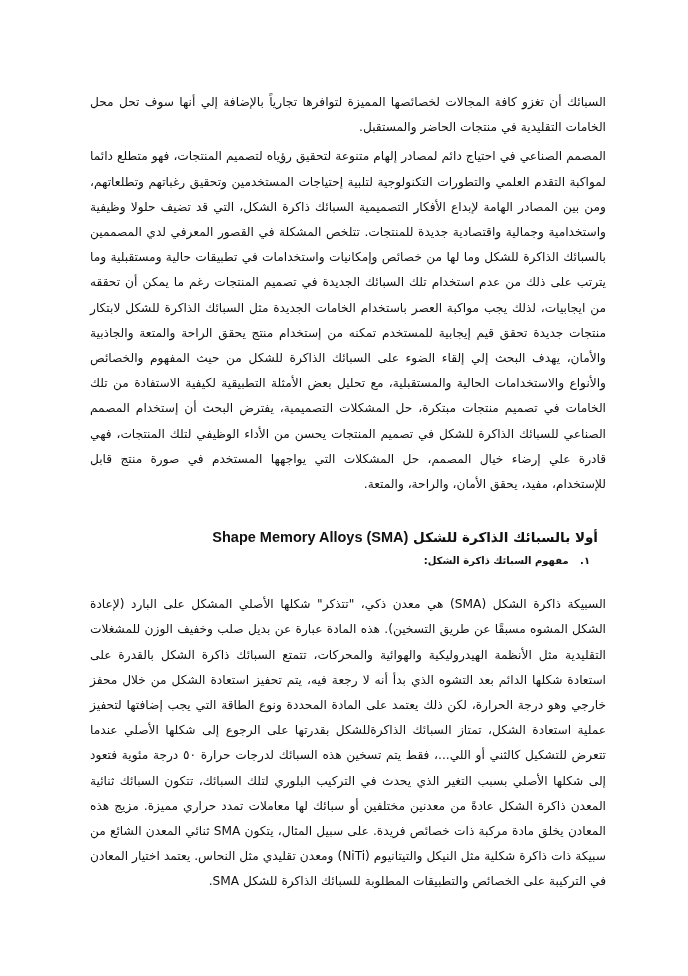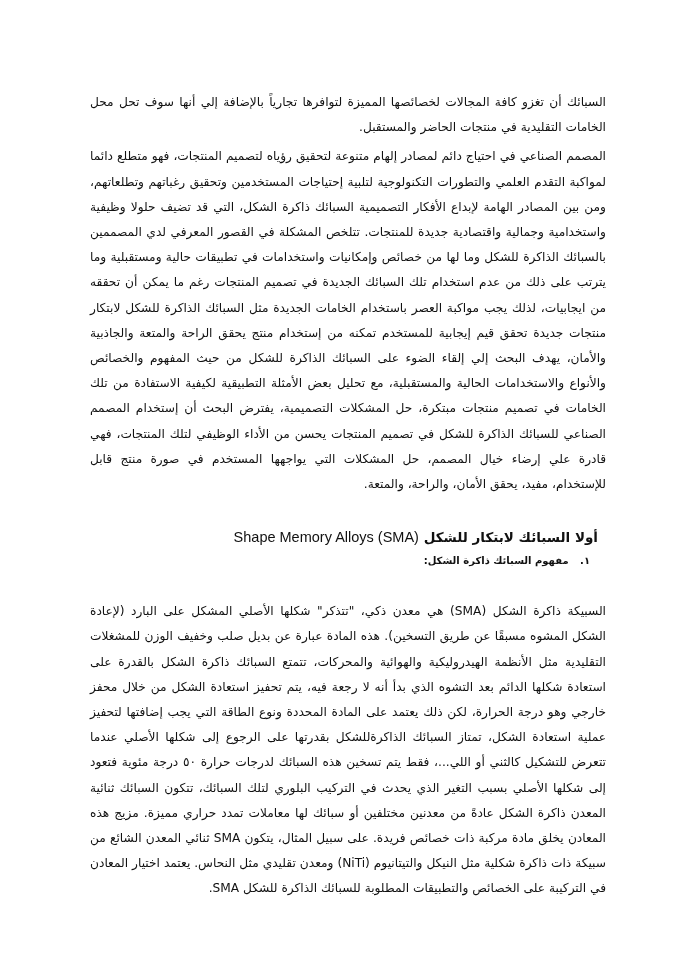--- a/index.html
+++ b/index.html
@@ -34,43 +34,43 @@
     .heading1 {
       margin-top: 29px;
       font-size: 13.5px;
       font-weight: bold;
       line-height: 22px;
       text-align: right;
       padding-right: 8px;
     }
     .heading1 .latin {
       font-family: "Liberation Sans", sans-serif;
-      font-weight: normal;
+      font-weight: bold;
       font-size: 14.5px;
     }
     .heading2 {
       font-size: 10px;
       font-weight: bold;
       line-height: 22px;
       text-align: right;
       padding-right: 16px;
       margin-top: 2px;
     }
     .heading2 .num { margin-left: 8px; }
-    .p3 { margin-top: 27px; }
+    .p3 { margin-top: 20px; }
   </style>
 </head>
 <body>
 
 <div class="page">
   <p class="para p1">السبائك أن تغزو كافة المجالات لخصائصها المميزة لتوافرها تجارياً بالإضافة إلي أنها سوف تحل محل الخامات التقليدية في منتجات الحاضر والمستقبل.</p>
   <p class="para p2">المصمم الصناعي في احتياج دائم لمصادر إلهام متنوعة لتحقيق رؤياه لتصميم المنتجات، فهو متطلع دائما لمواكبة التقدم العلمي والتطورات التكنولوجية لتلبية إحتياجات المستخدمين وتحقيق رغباتهم وتطلعاتهم، ومن بين المصادر الهامة لإبداع الأفكار التصميمية السبائك ذاكرة الشكل، التي قد تضيف حلولا وظيفية واستخدامية وجمالية واقتصادية جديدة للمنتجات. تتلخص المشكلة في القصور المعرفي لدي المصممين بالسبائك الذاكرة للشكل وما لها من خصائص وإمكانيات واستخدامات في تطبيقات حالية ومستقبلية وما يترتب على ذلك من عدم استخدام تلك السبائك الجديدة في تصميم المنتجات رغم ما يمكن أن تحققه من ايجابيات، لذلك يجب مواكبة العصر باستخدام الخامات الجديدة مثل السبائك الذاكرة للشكل لابتكار منتجات جديدة تحقق قيم إيجابية للمستخدم تمكنه من إستخدام منتج  يحقق الراحة والمتعة والجاذبية والأمان، يهدف البحث إلي إلقاء الضوء على السبائك الذاكرة للشكل من حيث المفهوم والخصائص والأنواع والاستخدامات الحالية والمستقبلية، مع تحليل بعض الأمثلة التطبيقية لكيفية الاستفادة من تلك الخامات في تصميم منتجات مبتكرة، حل المشكلات التصميمية، يفترض البحث أن إستخدام المصمم  الصناعي للسبائك الذاكرة للشكل في تصميم المنتجات يحسن من الأداء الوظيفي لتلك المنتجات، فهي قادرة علي إرضاء خيال المصمم، حل المشكلات التي يواجهها المستخدم في صورة منتج قابل للإستخدام، مفيد، يحقق الأمان، والراحة، والمتعة.</p>
 
   <div class="heading1">
-    <span>أولا  السبائك لابتكار للشكل</span>
+    <span>أولا  بالسبائك الذاكرة للشكل</span>
     <span class="latin">Shape Memory Alloys (SMA)</span>
   </div>
 
   <div class="heading2">
     <span class="num">١.</span>
     <span>مفهوم السبائك ذاكرة الشكل:</span>
   </div>
 
   <p class="para p3">السبيكة ذاكرة الشكل (SMA) هي معدن ذكي، "تتذكر" شكلها الأصلي المشكل على البارد (لإعادة الشكل المشوه مسبقًا عن طريق التسخين). هذه المادة عبارة عن بديل صلب وخفيف الوزن للمشغلات التقليدية مثل الأنظمة الهيدروليكية والهوائية والمحركات، تتمتع السبائك ذاكرة الشكل بالقدرة على استعادة شكلها الدائم بعد التشوه الذي بدأ أنه لا رجعة فيه، يتم تحفيز استعادة الشكل من خلال محفز خارجي وهو درجة الحرارة، لكن ذلك يعتمد على المادة المحددة ونوع الطاقة التي يجب إضافتها لتحفيز عملية استعادة الشكل، تمتاز السبائك الذاكرةللشكل بقدرتها على الرجوع إلى شكلها الأصلي عندما تتعرض للتشكيل كالثني أو اللي...، فقط يتم تسخين هذه السبائك لدرجات حرارة ٥٠ درجة مئوية فتعود إلى شكلها الأصلي بسبب التغير الذي يحدث في التركيب البلوري لتلك السبائك، تتكون السبائك ثنائية المعدن ذاكرة الشكل عادةً من معدنين مختلفين أو سبائك لها معاملات تمدد حراري مميزة. مزيج هذه المعادن يخلق مادة مركبة ذات خصائص فريدة. على سبيل المثال، يتكون SMA ثنائي المعدن الشائع من سبيكة ذات ذاكرة شكلية مثل النيكل والتيتانيوم (NiTi) ومعدن تقليدي مثل النحاس. يعتمد اختيار المعادن في التركيبة على الخصائص والتطبيقات المطلوبة للسبائك الذاكرة للشكل SMA.</p>
 </div>

